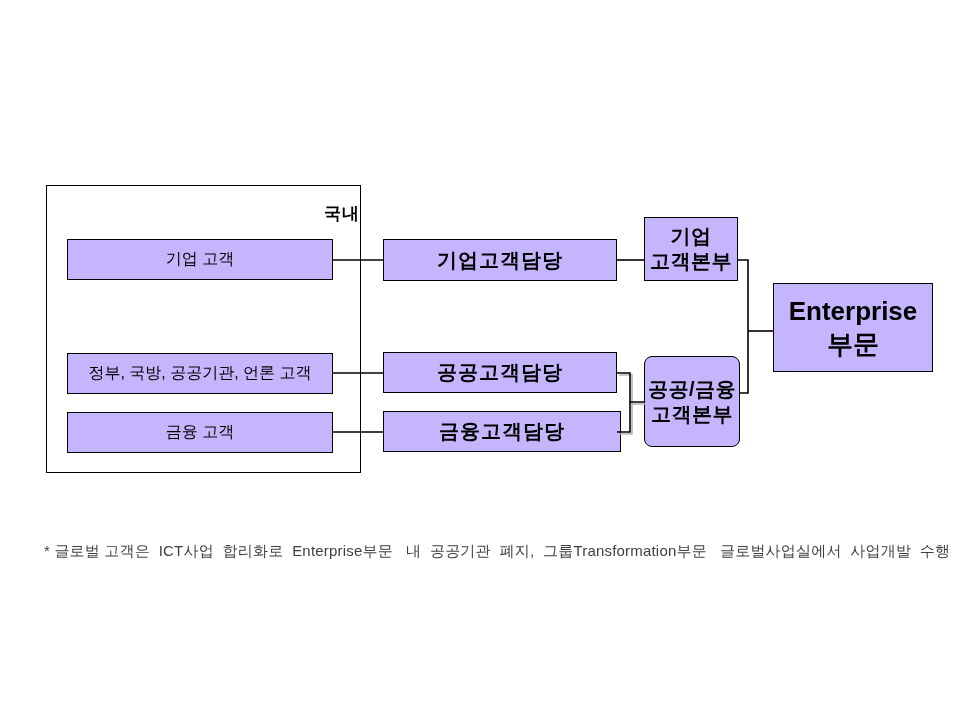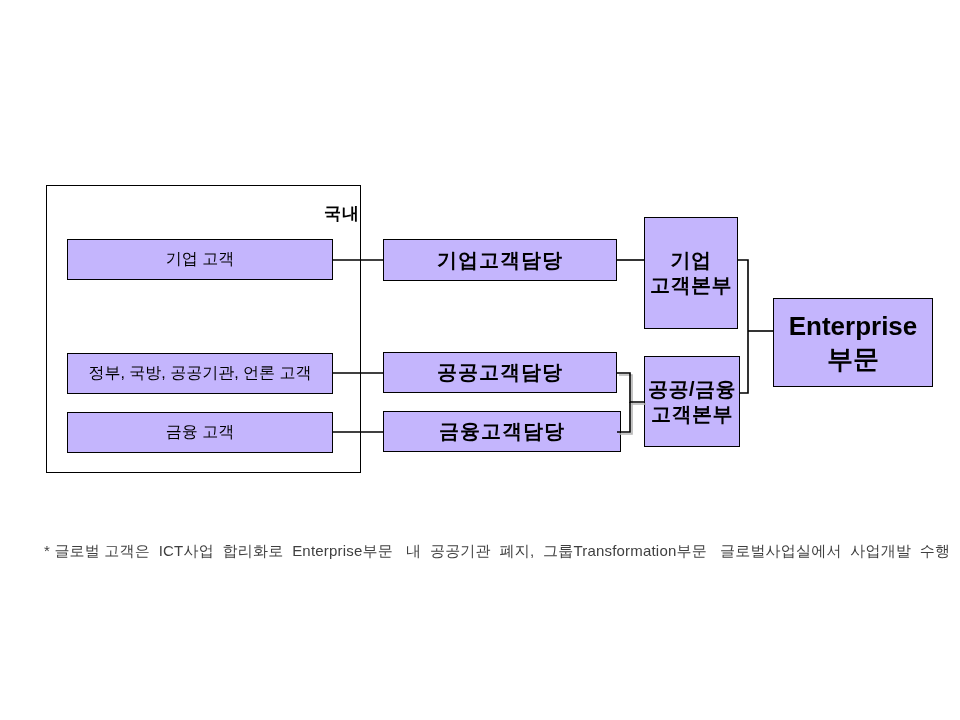--- a/index.html
+++ b/index.html
@@ -49,23 +49,23 @@
   .hq-label   { font-size: 20px; font-weight: bold; line-height: 25px; letter-spacing: 0.5px; }
   .ent-label  { font-size: 26px; font-weight: bold; line-height: 33px; }
 
   
   #box-cust-corporate  { left: 67px;  top: 239px; width: 266px; height: 41px; }
   #box-cust-public     { left: 67px;  top: 353px; width: 266px; height: 41px; }
   #box-cust-financial  { left: 67px;  top: 412px; width: 266px; height: 41px; }
   #box-div-corporate   { left: 383px; top: 239px; width: 234px; height: 42px; }
   #box-div-public      { left: 383px; top: 352px; width: 234px; height: 41px; }
   #box-div-financial   { left: 383px; top: 411px; width: 238px; height: 41px; }
-  #box-hq-corporate    { left: 644px; top: 217px; width: 94px;  height: 112px; }
-  #box-hq-pubfin       { left: 644px; top: 356px; width: 96px;  height: 91px; }
-  #box-enterprise      { left: 773px; top: 298px; width: 160px; height: 89px; }
+  #box-hq-corporate    { left: 644px; top: 217px; width: 94px;  height: 64px; }
+  #box-hq-pubfin       { left: 644px; top: 356px; width: 96px;  height: 91px; border-radius: 8px; }
+  #box-enterprise      { left: 773px; top: 283px; width: 160px; height: 89px; }
 
   .connectors {
     position: absolute;
     left: 0; top: 0;
     width: 960px; height: 720px;
     pointer-events: none;
   }
   .footnote {
     position: absolute;
     left: 44px;

